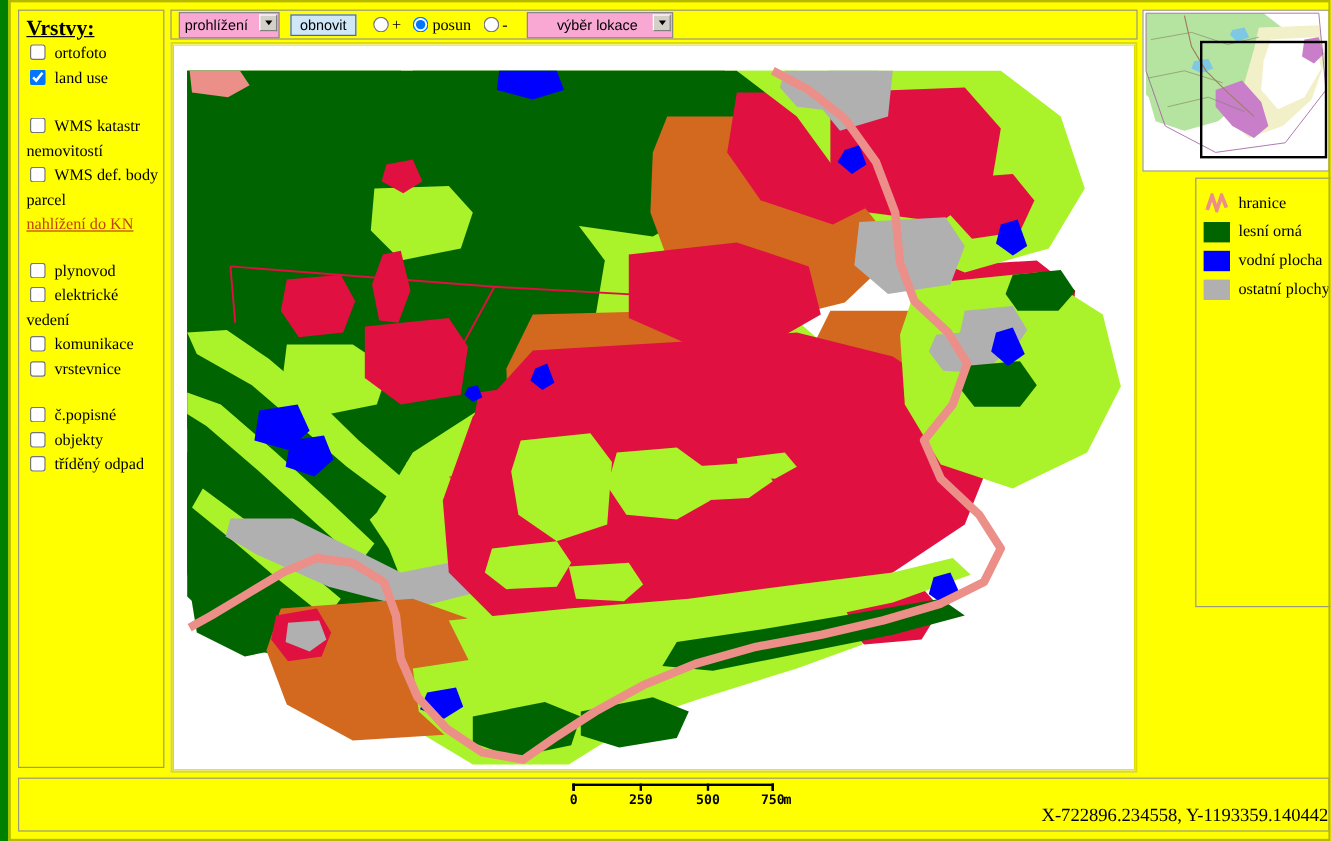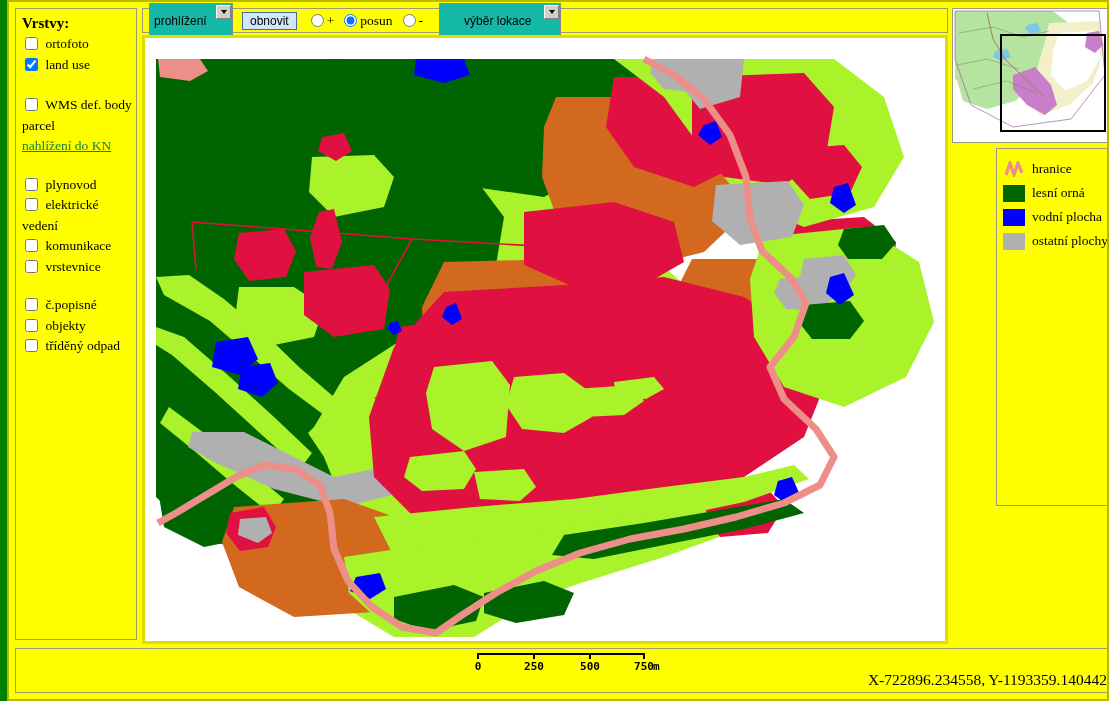--- a/index.html
+++ b/index.html
@@ -36,42 +36,43 @@
     background: #ffff00;
     border: 1px solid #9a9a7a;
     box-sizing: border-box;
     padding: 4px 3px 0 6px;
     font-size: 13.5px;
     line-height: 20.5px;
     color: #000;
   }
   #sidebar .title {
     font-weight: bold;
-    font-size: 15px;
+    font-size: 18px;
     line-height: 20px;
     margin: 0 0 1px 0;
+    text-decoration: underline;
   }
   .layer-row {
     display: block;
     white-space: normal;
     margin: 0;
     padding: 0;
     line-height: 20.5px;
   }
   .layer-row input[type=checkbox] {
     vertical-align: -2px;
     margin: 0 4px 0 3px;
     width: 13px;
     height: 13px;
   }
   .layer-row label { cursor: default; }
   .gap { height: 20px; }
   .gap-sm { height: 18px; }
   #kn-link {
-    color: #15803d;
+    color: #c2410c;
     text-decoration: underline;
     display: inline-block;
     line-height: 19px;
   }
 
   
   #toolbar {
     position: absolute;
     left: 135px;
     top: 8px;
@@ -80,23 +81,23 @@
     background: #ffff00;
     border: 1px solid #9a9a7a;
     box-sizing: border-box;
     display: flex;
     align-items: center;
     padding-left: 6px;
     gap: 0px;
   }
   .sel {
     position: relative;
-    background: #14b8a6;
+    background: #f9a8d4;
     border: 1px solid #888;
-    height: 35px;
+    height: 22px;
     box-sizing: border-box;
     font-family: "Liberation Sans", sans-serif;
     font-size: 12px;
     line-height: 16px;
     color: #000;
     display: flex;
     align-items: center;
     padding-left: 4px;
     cursor: default;
   }
@@ -271,20 +272,24 @@
       <input type="checkbox" style="">
       <label>ortofoto</label>
     </div>
     <div class="layer-row">
       <input type="checkbox" checked="" style="">
       <label>land use</label>
     </div>
 
     <div class="gap"></div>
 
+    <div class="layer-row">
+      <input type="checkbox" style="">
+      <label>WMS katastr nemovitostí</label>
+    </div>
     <div class="layer-row">
       <input type="checkbox" style="">
       <label>WMS def. body parcel</label>
     </div>
     <a href="#" id="kn-link">nahlížení do KN </a>
 
     <div class="gap-sm"></div>
 
     <div class="layer-row">
       <input type="checkbox" style="">

